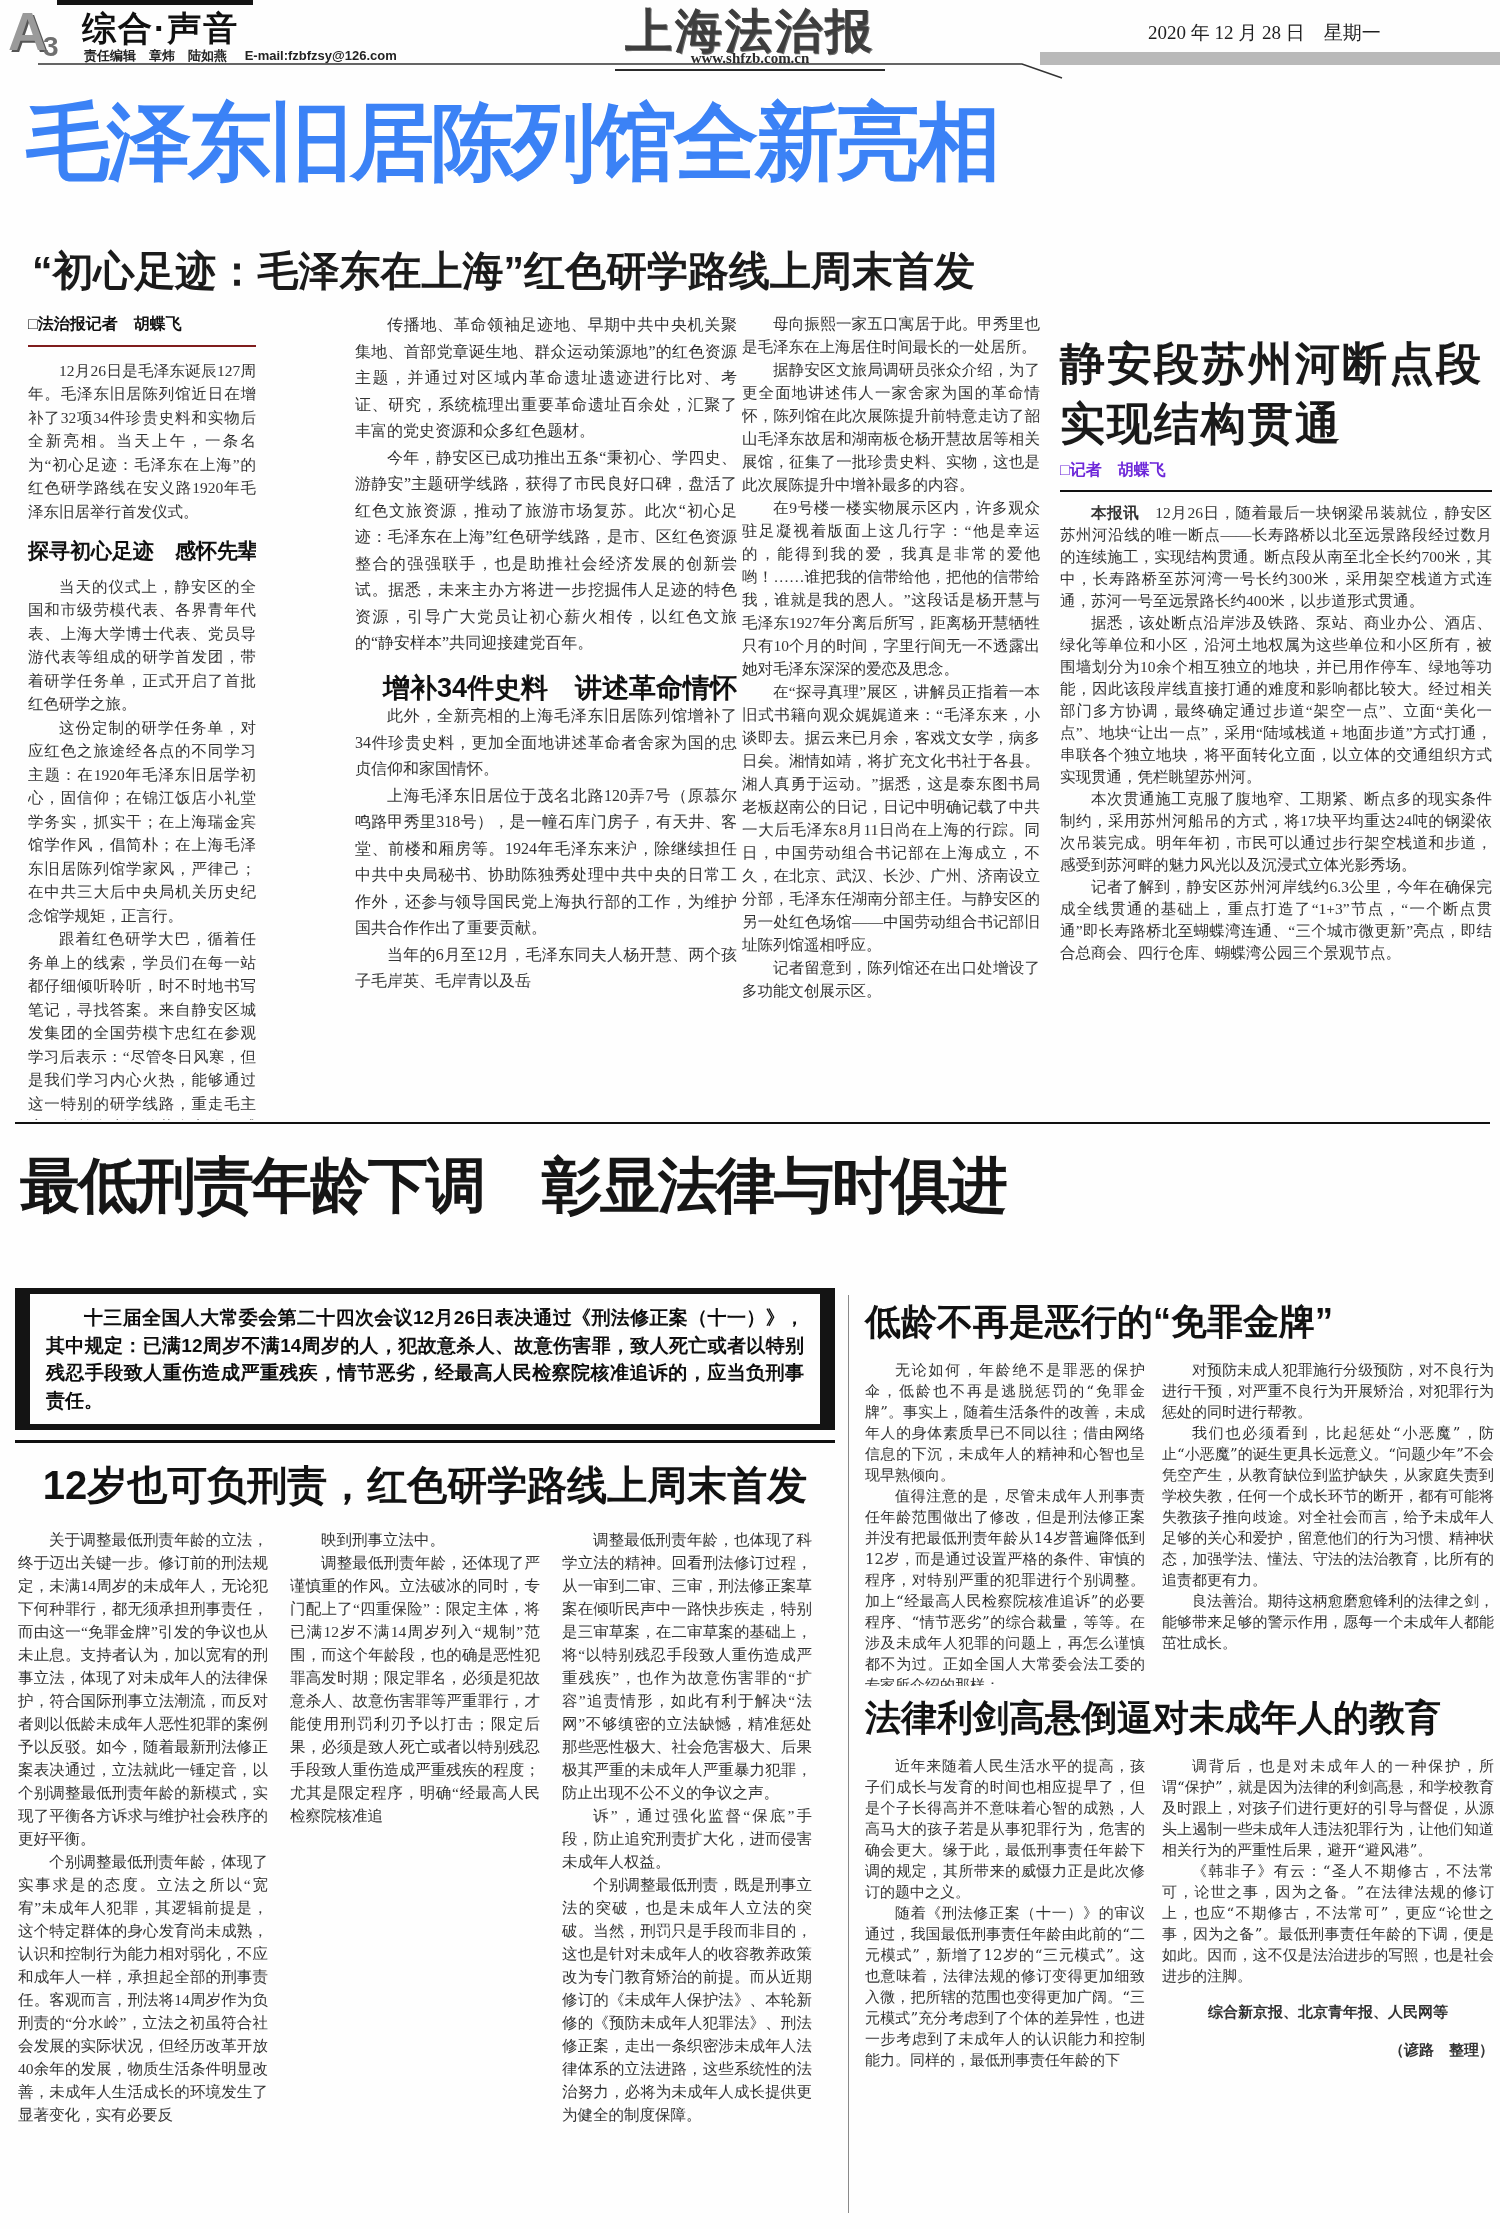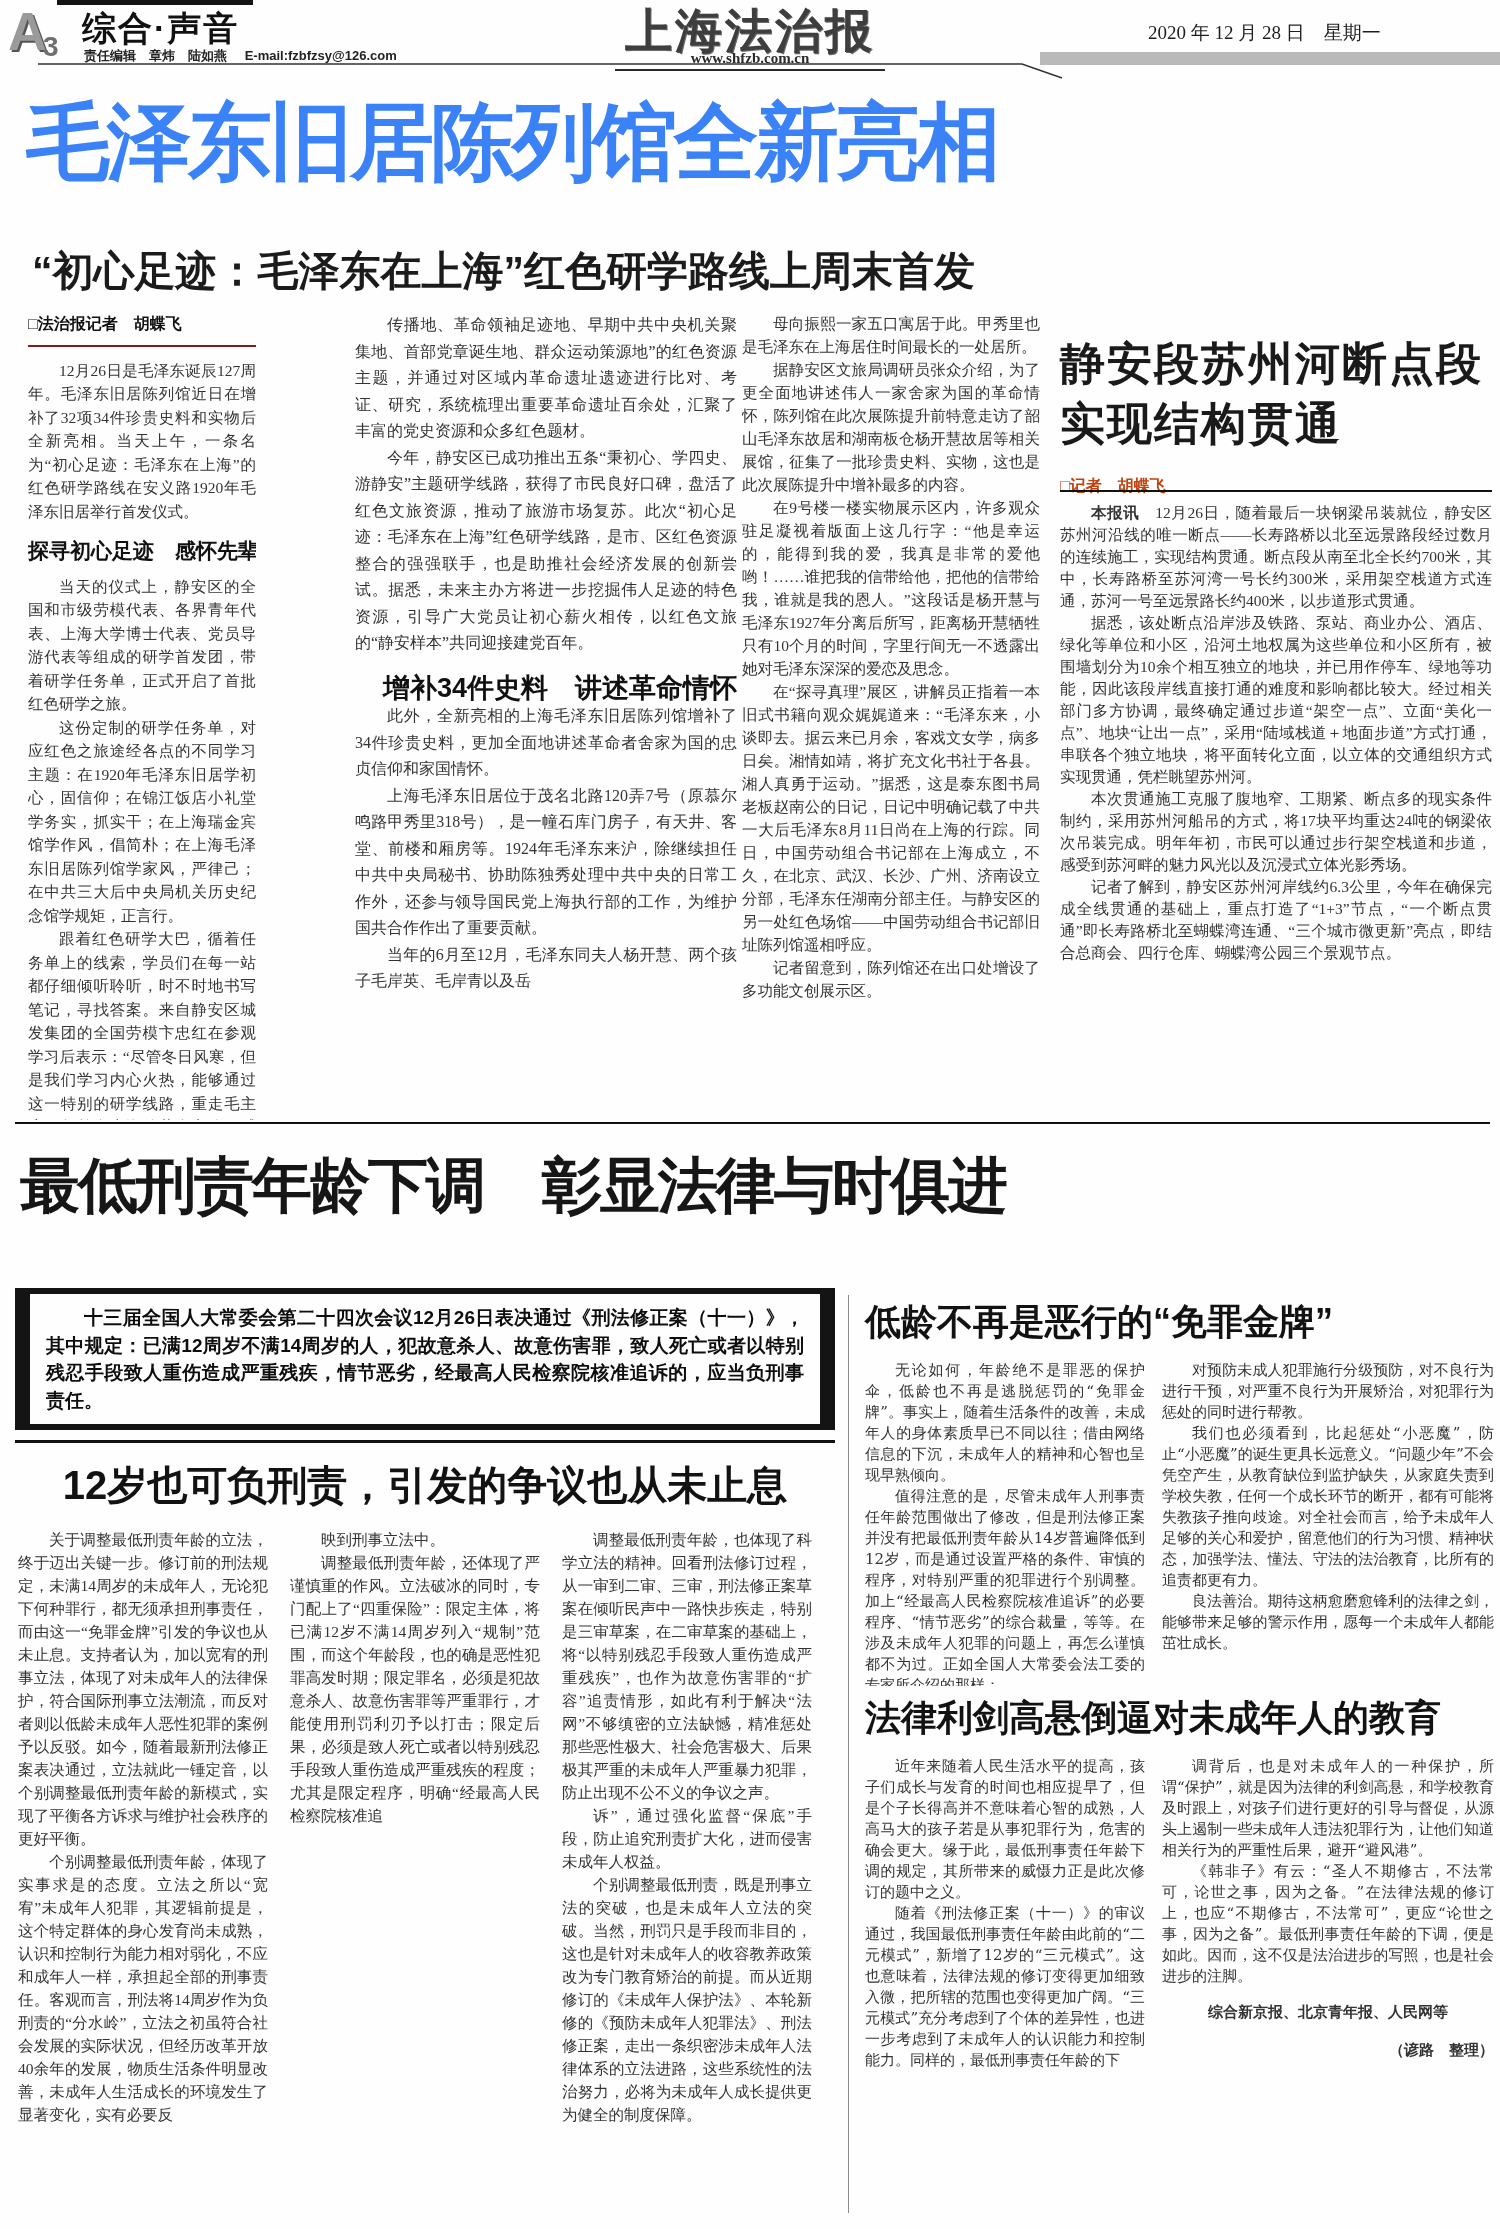--- a/index.html
+++ b/index.html
@@ -45,22 +45,22 @@
   .a1-colmid { left:355px; top:312px; width:382px; height:808px; font-size:16px; line-height:26.5px; }
   .a1-sub2 { font-family:"Liberation Sans", sans-serif; font-weight:900; font-size:27px; color:#111;
              white-space:nowrap; text-align:right; margin:18px 0 2px 0; }
   .a1-col4 { left:742px; top:312px; width:298px; height:795px; font-size:15.5px; line-height:23px; }
 
   
   .a2-headline1 { left:1060px; top:334px; width:440px; font-weight:900; font-size:45px; color:#1a1a1a;
                   letter-spacing:2px; white-space:nowrap; }
   .a2-headline2 { left:1060px; top:394px; width:440px; font-weight:900; font-size:45px; color:#1a1a1a;
                   letter-spacing:2px; }
-  .a2-byline { left:1060px; top:476px; font-family:"Liberation Sans", sans-serif; font-weight:bold;
-               font-size:16px; color:#c2410c; }
+  .a2-byline { left:1060px; top:460px; font-family:"Liberation Sans", sans-serif; font-weight:bold;
+               font-size:16px; color:#6d28d9; }
   .a2-rule { left:1060px; top:490px; width:432px; height:2px; background:#111; }
   .a2-body { left:1060px; top:502px; width:432px; height:498px; font-size:15.5px; line-height:22px; }
   .a2-body b { font-family:"Liberation Sans", sans-serif; }
 
   
   .mid-divider { left:15px; top:1122px; width:1475px; height:2px; background:#111; }
 
   
   .s2-headline { left:20px; top:1146px; width:1100px; font-weight:900; font-size:60px; letter-spacing:-2px;
                  color:#161616; white-space:nowrap; }
@@ -172,21 +172,21 @@
 
   <div class="abs mid-divider"></div>
 
   <div class="abs s2-headline hei">最低刑责年龄下调　彰显法律与时俱进</div>
 
   <div class="abs s2-box">
     <p class="para" style="text-align:justify;">十三届全国人大常委会第二十四次会议12月26日表决通过《刑法修正案（十一）》，其中规定：已满12周岁不满14周岁的人，犯故意杀人、故意伤害罪，致人死亡或者以特别残忍手段致人重伤造成严重残疾，情节恶劣，经最高人民检察院核准追诉的，应当负刑事责任。</p>
   </div>
   <div class="abs s2-rule"></div>
 
-  <div class="abs s2-sub1 hei">12岁也可负刑责，引发的争议也从未止息</div>
+  <div class="abs s2-sub1 hei">12岁也可负刑责，红色研学路线上周末首发</div>
 
   <div class="col e1-col e1-c1">
       <p class="para">关于调整最低刑责年龄的立法，终于迈出关键一步。修订前的刑法规定，未满14周岁的未成年人，无论犯下何种罪行，都无须承担刑事责任，而由这一“免罪金牌”引发的争议也从未止息。支持者认为，加以宽宥的刑事立法，体现了对未成年人的法律保护，符合国际刑事立法潮流，而反对者则以低龄未成年人恶性犯罪的案例予以反驳。如今，随着最新刑法修正案表决通过，立法就此一锤定音，以个别调整最低刑责年龄的新模式，实现了平衡各方诉求与维护社会秩序的更好平衡。</p>
       <p class="para">个别调整最低刑责年龄，体现了实事求是的态度。立法之所以“宽宥”未成年人犯罪，其逻辑前提是，这个特定群体的身心发育尚未成熟，认识和控制行为能力相对弱化，不应和成年人一样，承担起全部的刑事责任。客观而言，刑法将14周岁作为负刑责的“分水岭”，立法之初虽符合社会发展的实际状况，但经历改革开放40余年的发展，物质生活条件明显改善，未成年人生活成长的环境发生了显著变化，实有必要反</p>
     </div>
   <div class="col e1-col e1-c2">
       <p class="para">映到刑事立法中。</p>
       <p class="para">调整最低刑责年龄，还体现了严谨慎重的作风。立法破冰的同时，专门配上了“四重保险”：限定主体，将已满12岁不满14周岁列入“规制”范围，而这个年龄段，也的确是恶性犯罪高发时期；限定罪名，必须是犯故意杀人、故意伤害罪等严重罪行，才能使用刑罚利刃予以打击；限定后果，必须是致人死亡或者以特别残忍手段致人重伤造成严重残疾的程度；尤其是限定程序，明确“经最高人民检察院核准追</p>
     </div>
   <div class="col e1-col e1-c3">

